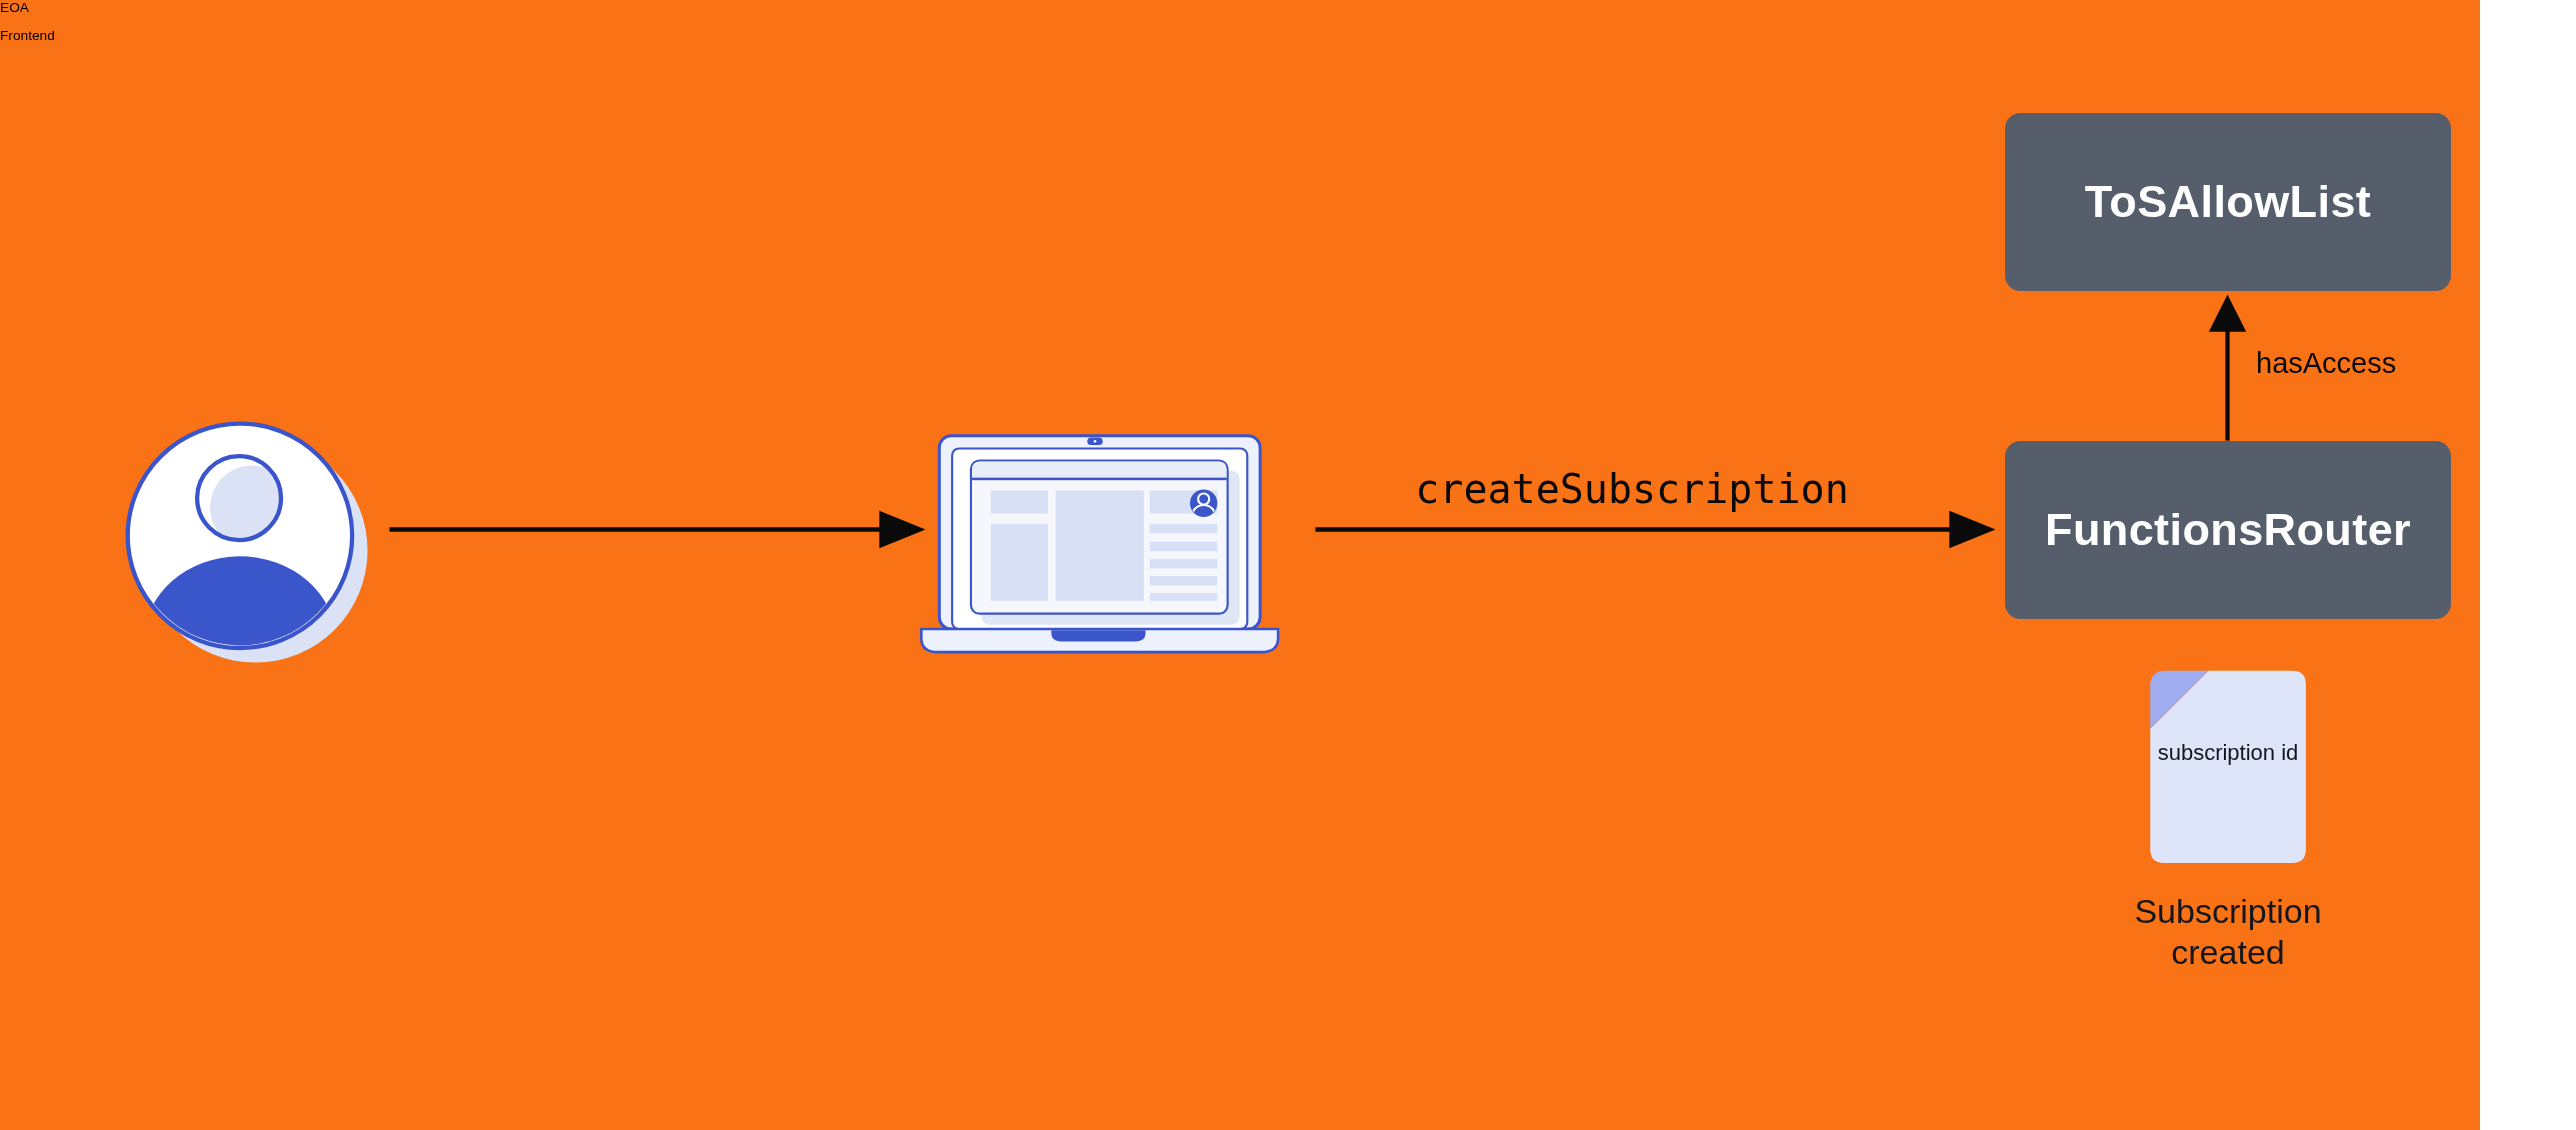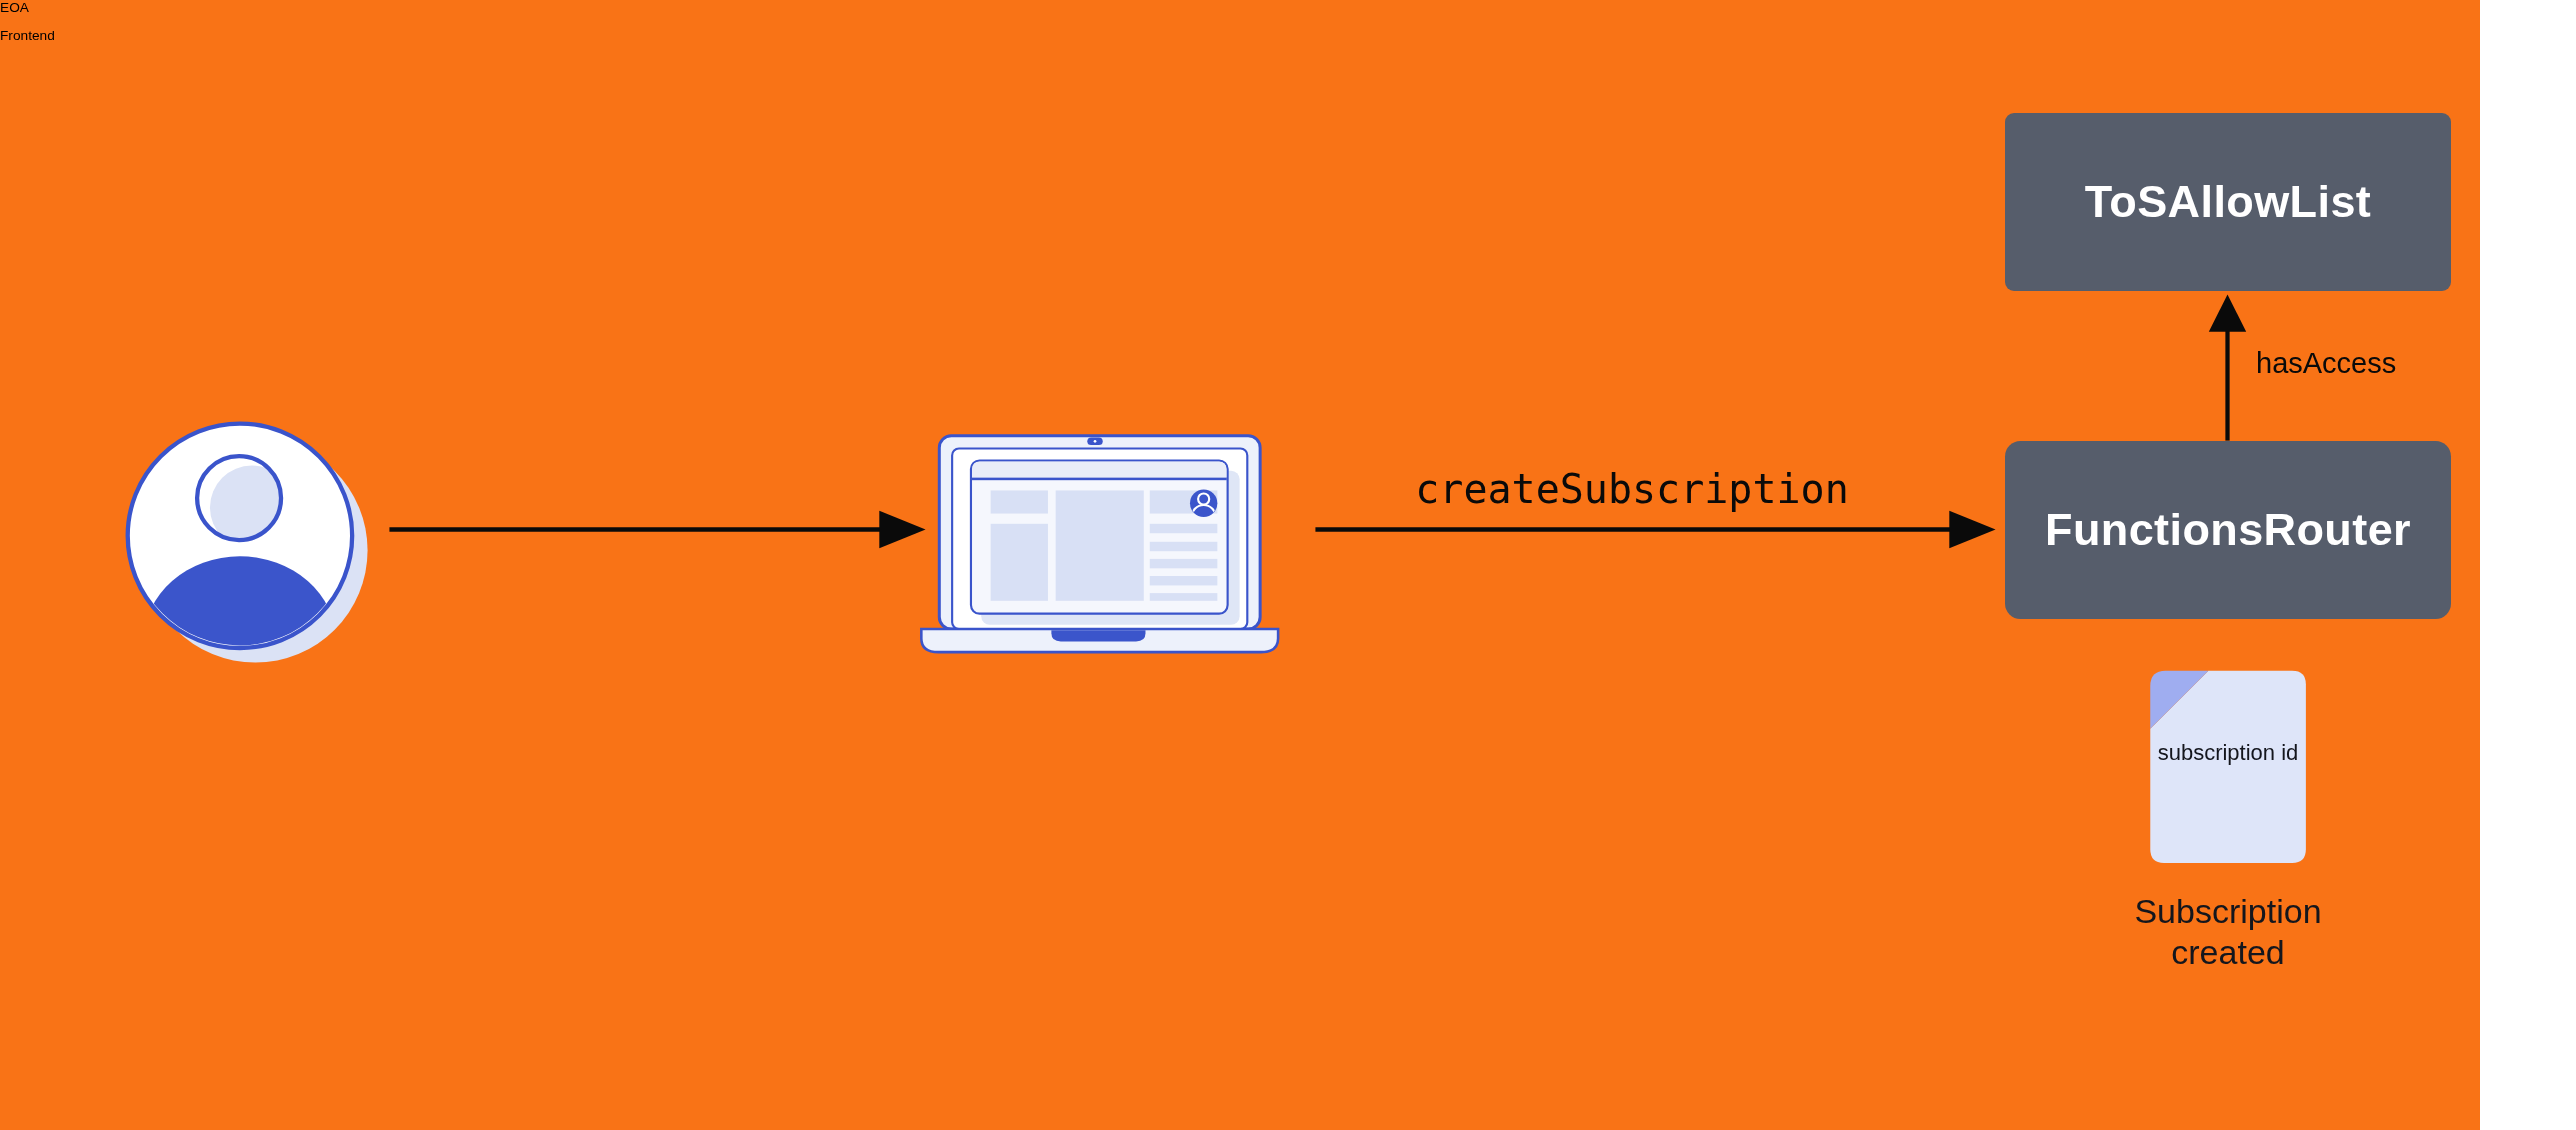--- a/index.html
+++ b/index.html
@@ -17,21 +17,21 @@
     position:absolute;
     width:446px; height:178px;
     background:#565d6b;
     border-radius:15.4px;
     display:flex; align-items:center; justify-content:center;
     color:#ffffff;
     font-weight:bold;
     font-size:45px;
     letter-spacing:0.4px;
   }
-  #box-tos    { left:2005px; top:113px;border-radius:9px; }
+  #box-tos    { left:2005px; top:113px; }
   #box-router { left:2005px; top:441px;justify-content:center; }
   #label-eoa      { left:244px;  top:720px; }
   #label-frontend { left:1097px; top:716px;margin-top:13px; }
 
   
   #label-create-subscription {
     position:absolute;
     left:1632px; top:489px;
     transform:translate(-50%,-50%);
     font-family:"DejaVu Sans Mono", monospace;

